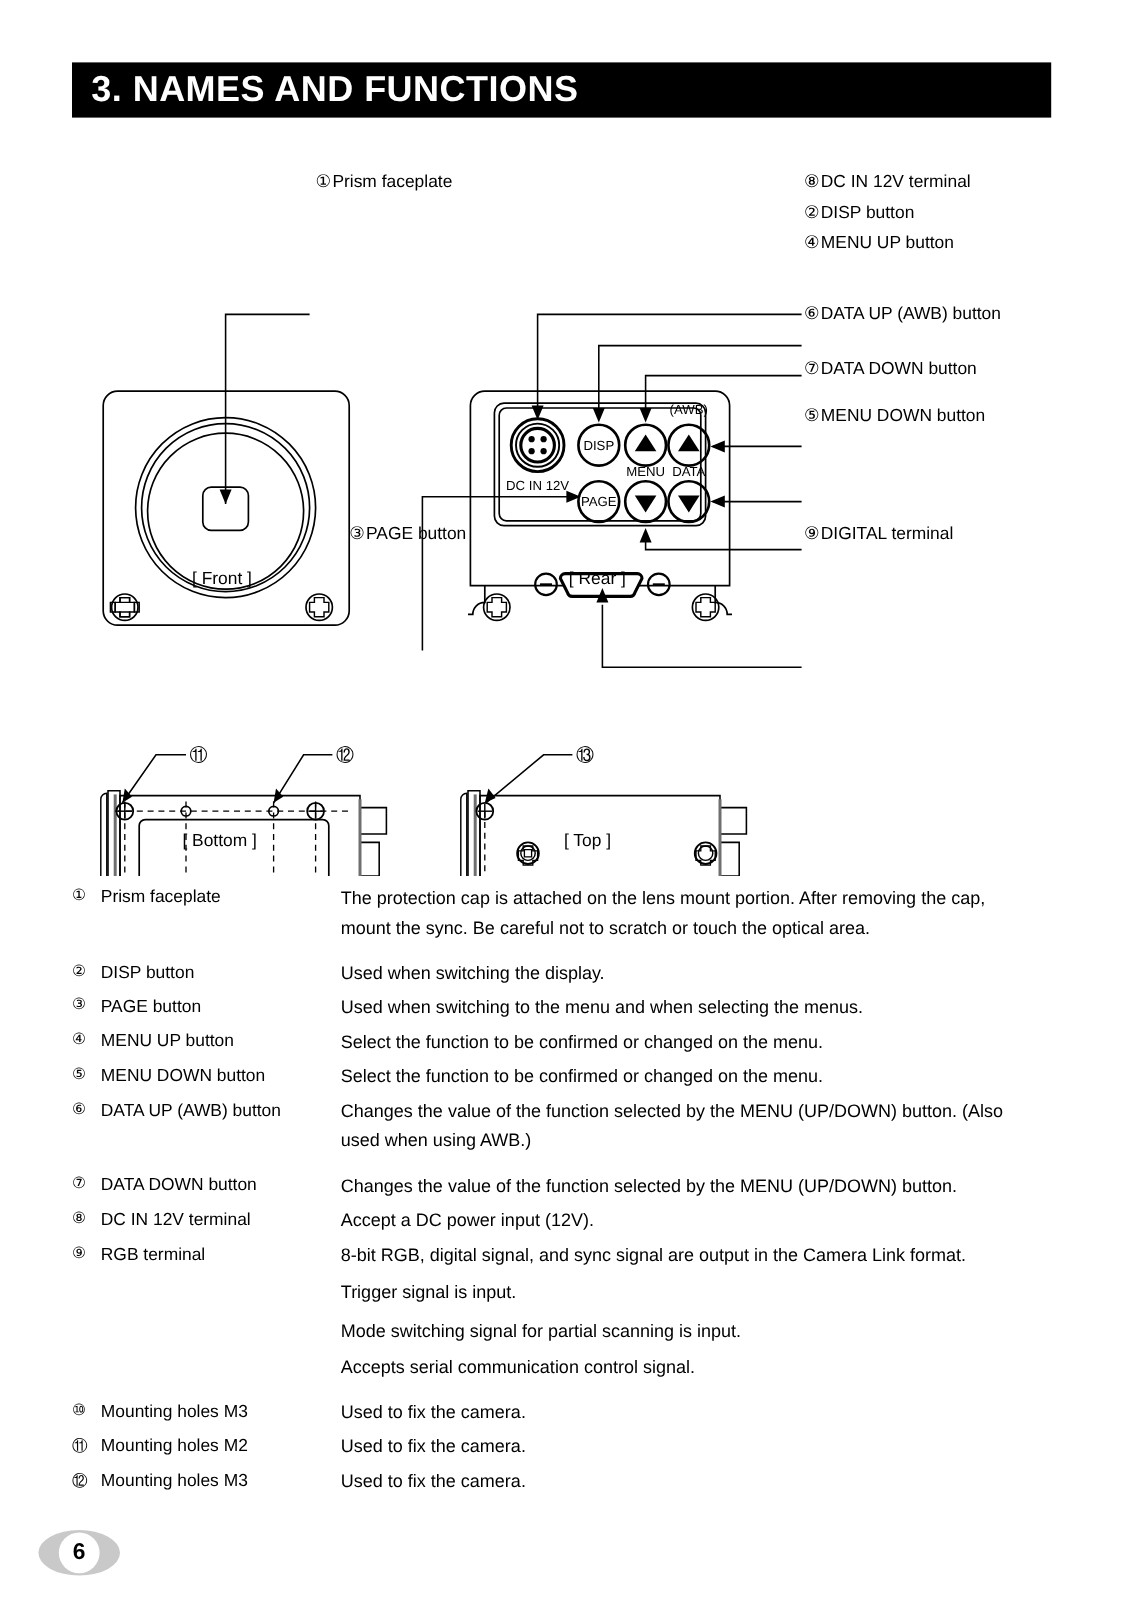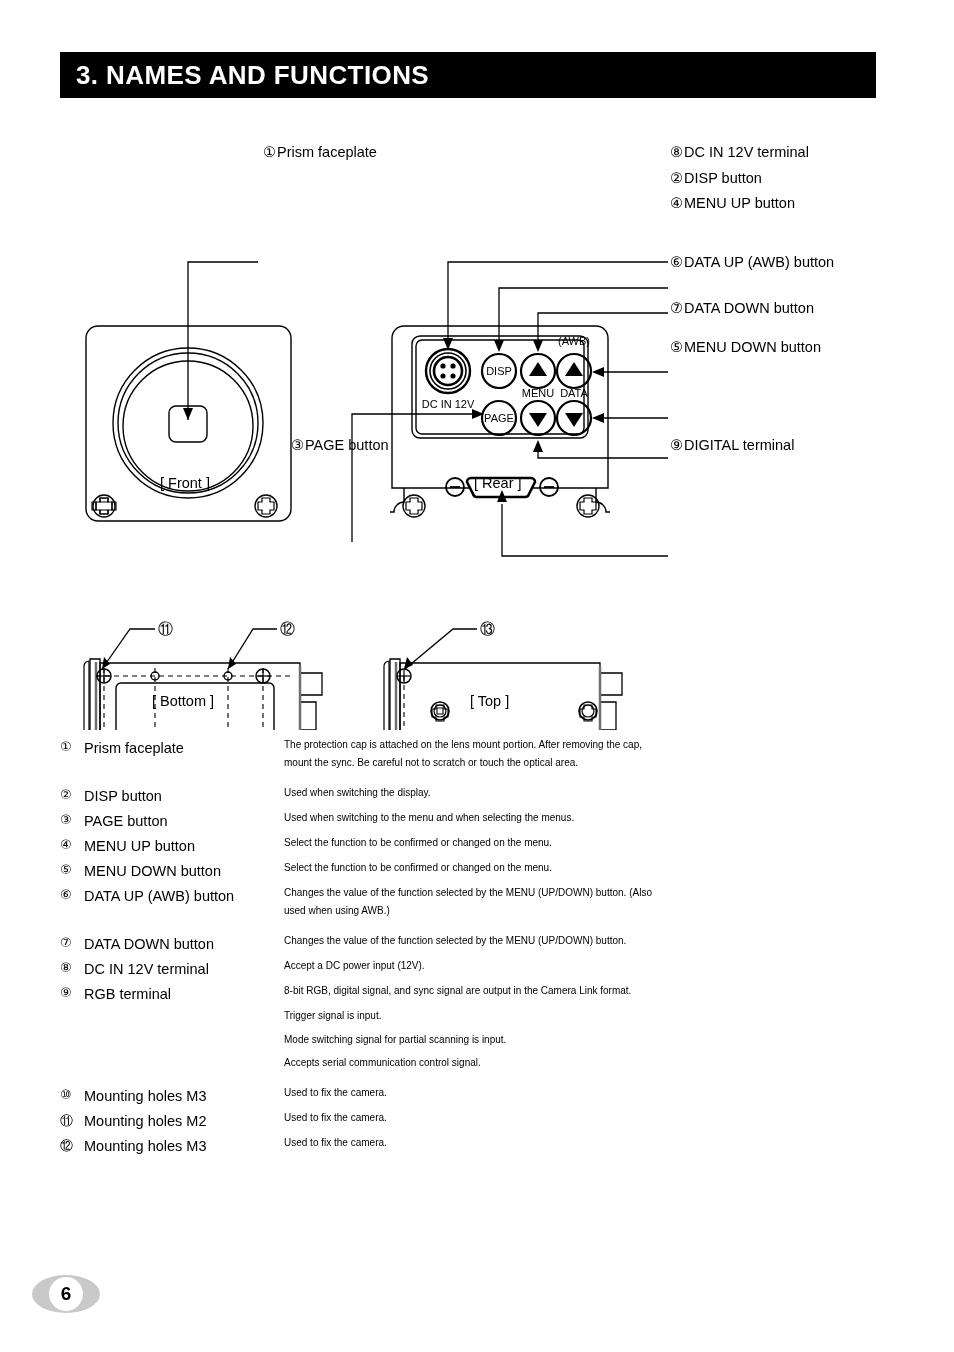--- a/index.html
+++ b/index.html
@@ -15,21 +15,21 @@
   
   .chapter-bar{
     position:absolute;
     left:60px; top:52px;
     width:816px; height:46px;
     background:#000000;
     display:flex; align-items:center;
   }
   .chapter-bar .chapter-title{
     color:#ffffff;
-    font-size:26px;
+    font-size:30px;
     font-weight:bold;
     letter-spacing:0.4px;
     padding-left:16px;
     white-space:nowrap;
   }
 
   
   .diagram{
     position:absolute;
     left:0; top:110px;
@@ -72,21 +72,21 @@
     padding-top:1px;
   }
   .defrow .c-term{
     width:200px;
     flex:0 0 200px;
     font-size:14.5px;
     line-height:1.45;
   }
   .defrow .c-desc{
     flex:1 1 auto;
-    font-size:10px;
+    font-size:15px;
     line-height:1.45;
   }
   .defrow .c-desc p{ margin:0 0 3px 0; }
   .gaprow{ height:9px; }
 
   
   .pagenum{
     position:absolute;
     left:32px; top:1275px;
     width:68px; height:38px;

